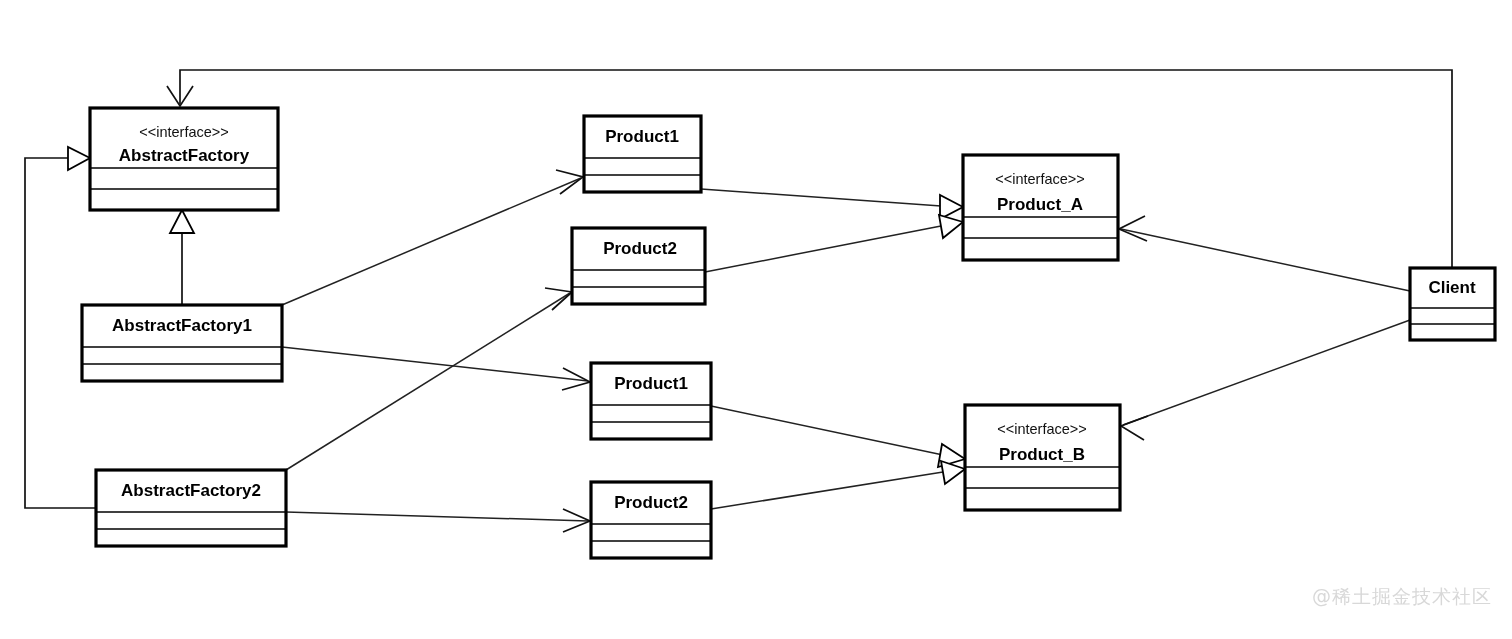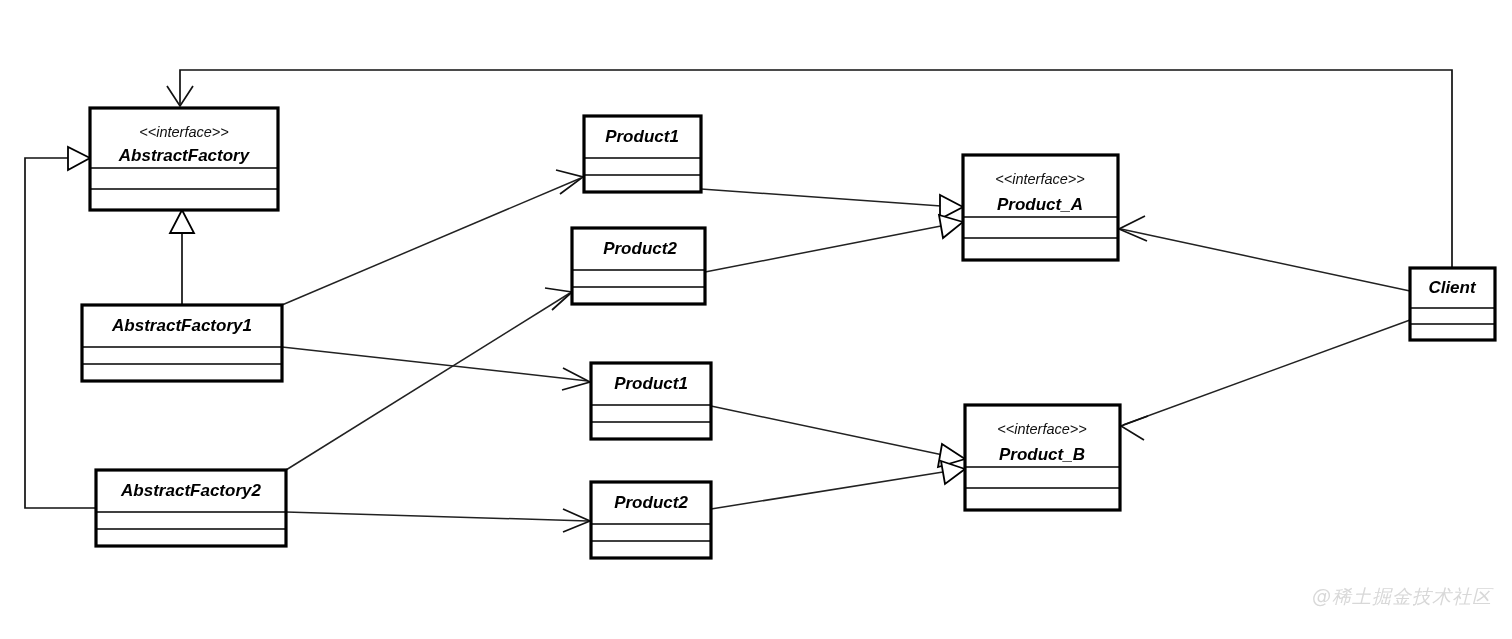--- a/index.html
+++ b/index.html
@@ -12,21 +12,20 @@
     height: 639px;
     position: relative;
     overflow: hidden;
     font-family: "Liberation Sans", sans-serif;
   }
   #diagram-root {
     position: absolute;
     inset: 0;
     width: 1512px;
     height: 484px;
-    font-style: italic;
   }
   svg#uml {
     display: block;
     width: 1512px;
     height: 639px;
     background: #ffffff;
   }
   .cls-box {
     fill: #ffffff;
     stroke: #000000;

